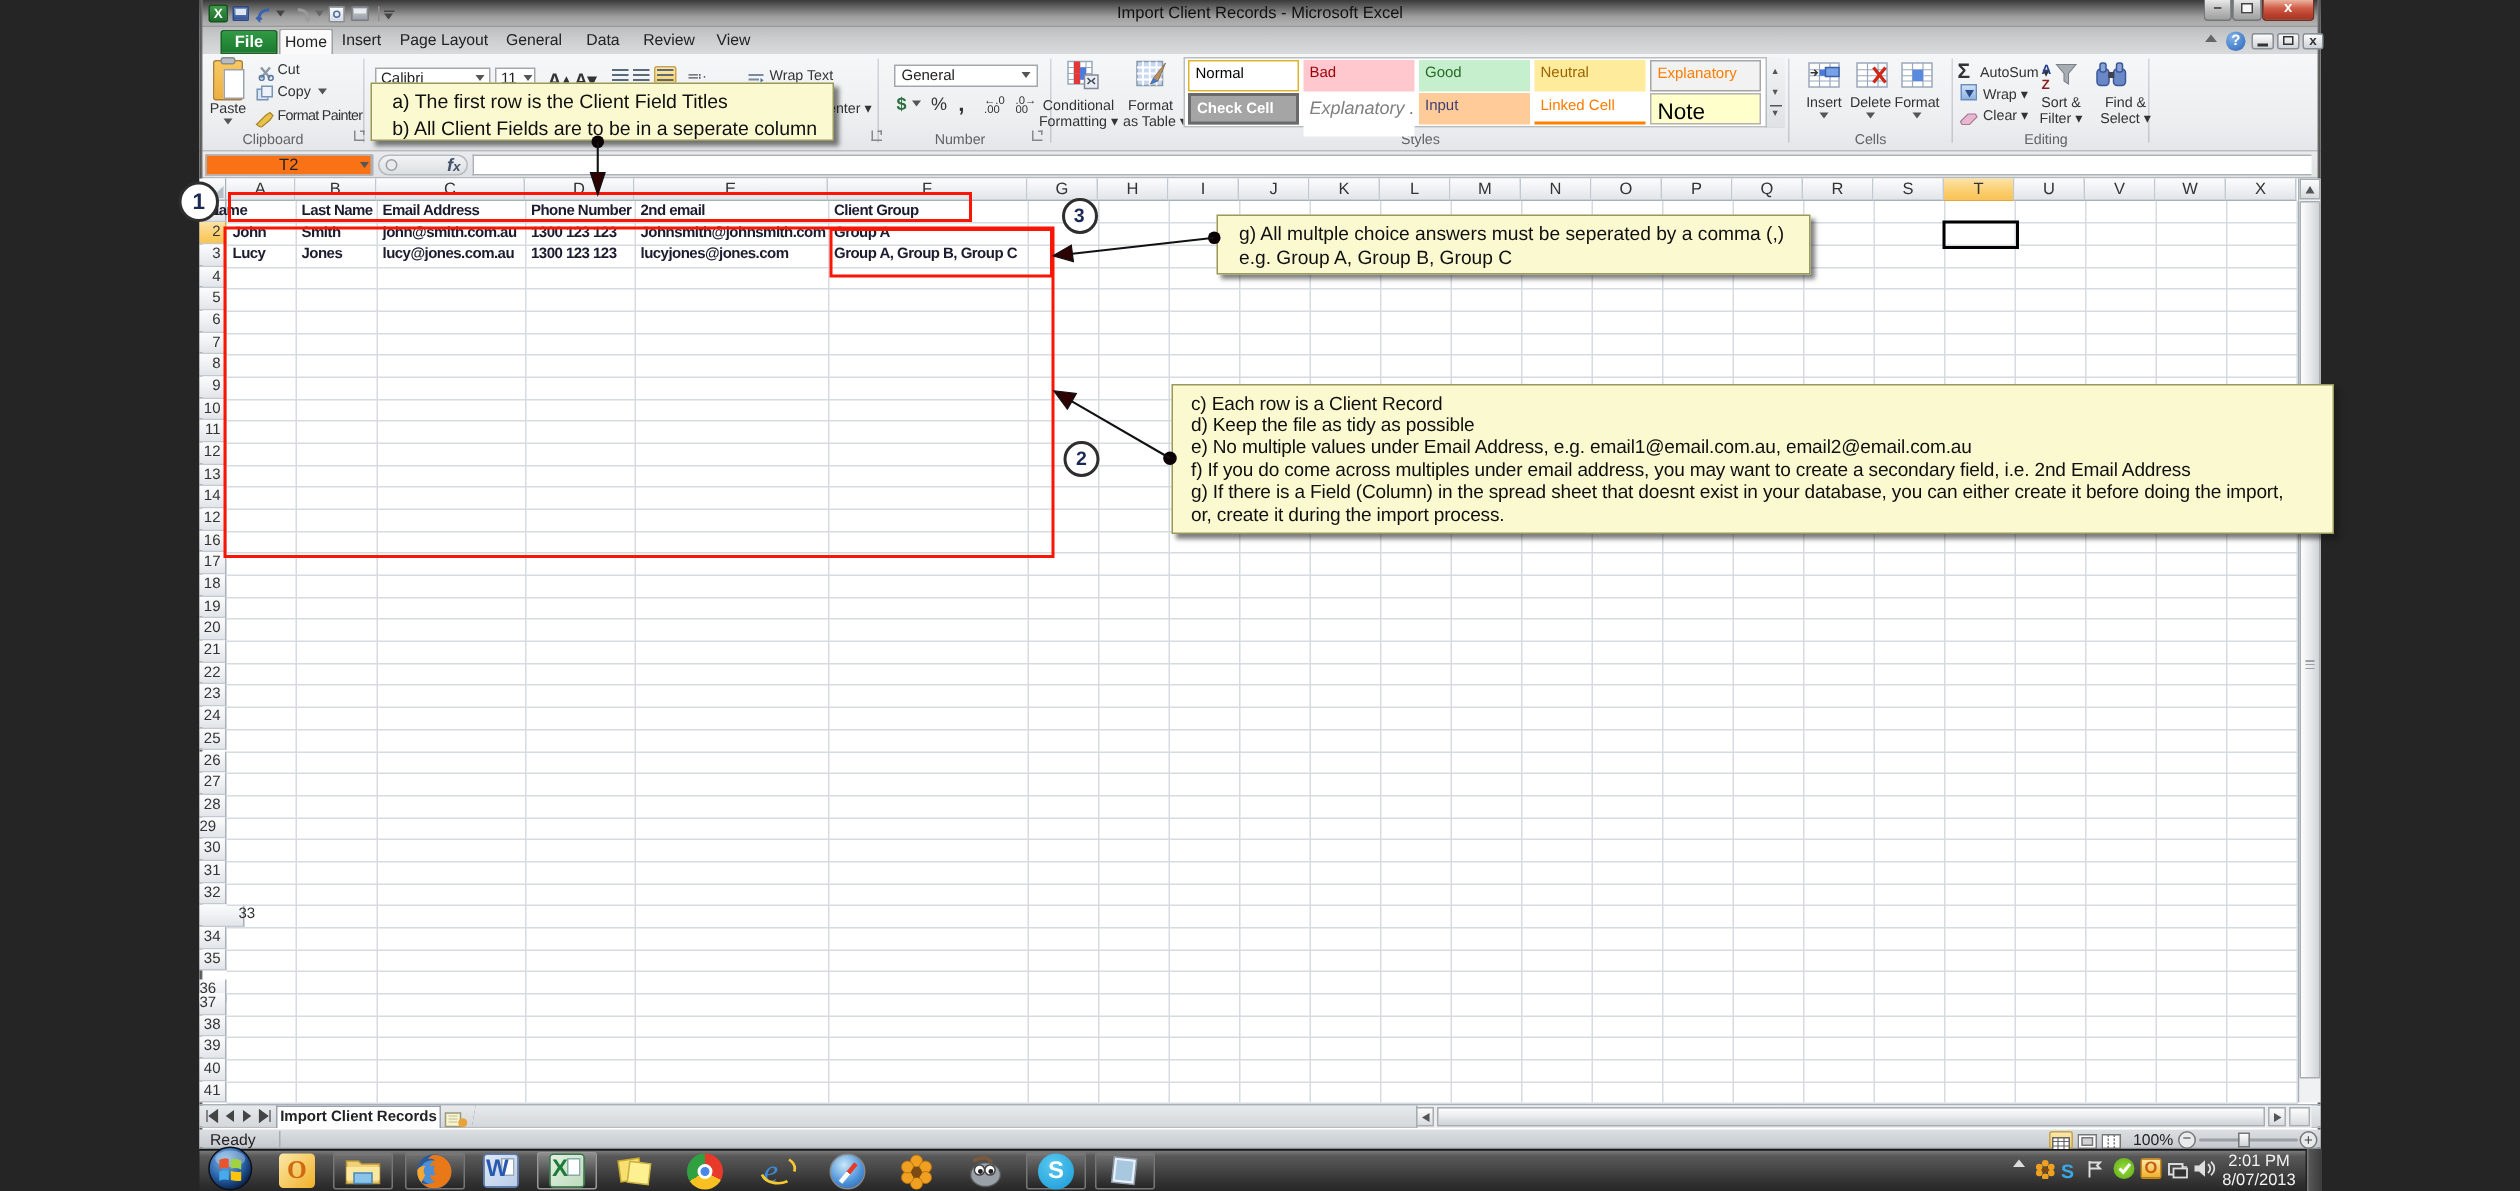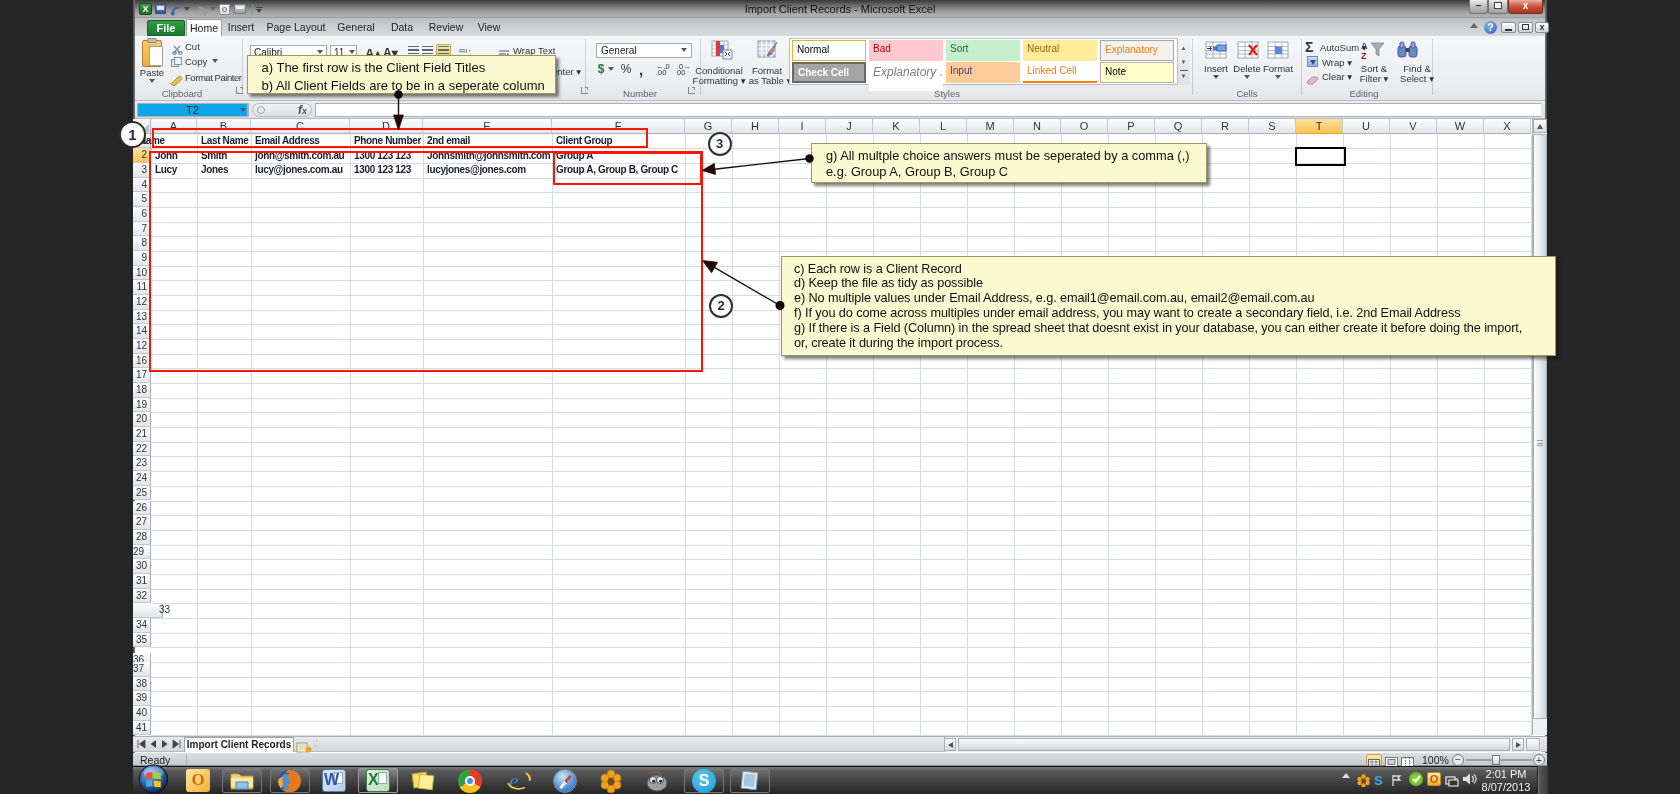--- a/index.html
+++ b/index.html
@@ -159,28 +159,28 @@
       <rect x="1" y="1" width="17" height="16" fill="#c8d8f0" stroke="#89a"></rect>
       <path d="M1 5 H18 M1 9 H18 M1 13 H18 M5 1 V17 M9.5 1 V17 M14 1 V17" stroke="#fff" stroke-width="1.2"></path>
       <path d="M20 2 L12 12 L10 16 L15 14 Z" fill="#b8906a" stroke="#86643a" stroke-width="0.6"></path>
       <path d="M10 16 L12 12 L15 14 Z" fill="#3a7ad0"></path>
     </svg></div>
 <div style="position:absolute;left:744px;top:65px;width:46px;height:10px;font-size:9.5px;color:#333;text-align:center;">Format</div>
 <div style="position:absolute;left:745px;top:75px;width:50px;height:10px;font-size:9.5px;color:#333;text-align:center;">as Table ▾</div>
 <div style="position:absolute;left:789px;top:38px;width:401px;height:47px;background:#fff;border:1px solid #b9bdc2;"></div>
 <div style="position:absolute;left:792px;top:40px;width:74px;height:21px;background:#ffffff;color:#000;font-size:10px;padding:3px 4px;white-space:nowrap;overflow:hidden;border:1.5px solid #e2b22c;">Normal</div>
 <div style="position:absolute;left:869px;top:40px;width:74px;height:21px;background:#ffc7ce;color:#9c0006;font-size:10px;padding:3px 4px;white-space:nowrap;overflow:hidden;">Bad</div>
-<div style="position:absolute;left:946px;top:40px;width:74px;height:21px;background:#c6efce;color:#276b24;font-size:10px;padding:3px 4px;white-space:nowrap;overflow:hidden;">Sort</div>
+<div style="position:absolute;left:946px;top:40px;width:74px;height:21px;background:#c6efce;color:#276b24;font-size:10px;padding:3px 4px;white-space:nowrap;overflow:hidden;">Good</div>
 <div style="position:absolute;left:1023px;top:40px;width:74px;height:21px;background:#ffeb9c;color:#9c6500;font-size:10px;padding:3px 4px;white-space:nowrap;overflow:hidden;">Neutral</div>
 <div style="position:absolute;left:1100px;top:40px;width:74px;height:21px;background:#f2f2f2;color:#fa7d00;font-size:10px;padding:3px 4px;white-space:nowrap;overflow:hidden;border:1px solid #a6a6a6;">Explanatory</div>
 <div style="position:absolute;left:792px;top:62px;width:74px;height:21px;background:#a5a5a5;color:#ffffff;font-size:10px;padding:3px 4px;white-space:nowrap;overflow:hidden;border:2px solid #6a6a6a;font-weight:bold;">Check Cell</div>
 <div style="position:absolute;left:869px;top:62px;width:74px;height:29px;background:#ffffff;color:#7f7f7f;font-size:12px;padding:3px 4px;white-space:nowrap;overflow:hidden;font-style:italic;">Explanatory ...</div>
 <div style="position:absolute;left:946px;top:62px;width:74px;height:21px;background:#ffcc99;color:#3f3f76;font-size:10px;padding:3px 4px;white-space:nowrap;overflow:hidden;">Input</div>
 <div style="position:absolute;left:1023px;top:62px;width:74px;height:21px;background:#ffffff;color:#fa7d00;font-size:10px;padding:3px 4px;white-space:nowrap;overflow:hidden;border-bottom:2px solid #ff8001;">Linked Cell</div>
-<div style="position:absolute;left:1100px;top:62px;width:74px;height:21px;background:#ffffcc;color:#000000;font-size:10px;padding:3px 4px;white-space:nowrap;overflow:hidden;border:1px solid #b2b2b2;">Note</div>
+<div style="position:absolute;left:1100px;top:62px;width:74px;height:21px;background:#ffffcc;color:#000000;font-size:15px;padding:3px 4px;white-space:nowrap;overflow:hidden;border:1px solid #b2b2b2;">Note</div>
 <div style="position:absolute;left:1177px;top:38px;width:13px;height:47px;background:linear-gradient(#f2f3f4,#dfe1e4);border-left:1px solid #b9bdc2;"></div>
 <div style="position:absolute;left:1179px;top:43px;width:9px;height:9px;font-size:7px;color:#555;text-align:center;line-height:9px;">▴</div>
 <div style="position:absolute;left:1179px;top:57px;width:9px;height:9px;font-size:7px;color:#555;text-align:center;line-height:9px;">▾</div>
 <div style="position:absolute;left:1179px;top:71px;width:9px;height:9px;font-size:7px;color:#555;text-align:center;line-height:9px;">▾</div>
 <div style="position:absolute;left:1180px;top:70px;width:8px;height:1px;background:#555;"></div>
 <div style="position:absolute;left:1205px;top:41px;width:22px;height:18px;"><svg width="22" height="18">
       <rect x="1" y="1" width="20" height="16" fill="#fff" stroke="#9aa8bc"></rect>
       <path d="M1 5.5 H21 M1 9.5 H21 M1 13 H21 M8 1 V17 M15 1 V17" stroke="#9aa8bc" stroke-width="0.8"></path>
       <rect x="8" y="5.5" width="7" height="4" fill="#4a7ade"></rect>
       <path d="M2 7.5 h4 M4.5 5.5 l2 2 -2 2" stroke="#333" fill="none"></path>
@@ -227,21 +227,21 @@
 <div style="position:absolute;left:1352px;top:73px;width:44px;height:10px;font-size:9.5px;color:#333;text-align:center;">Filter ▾</div>
 <div style="position:absolute;left:1396px;top:40px;width:24px;height:20px;"><svg width="24" height="20">
       <rect x="2" y="6" width="8" height="11" rx="2.5" fill="#6a88c8" stroke="#3a5898"></rect>
       <rect x="13" y="6" width="8" height="11" rx="2.5" fill="#6a88c8" stroke="#3a5898"></rect>
       <rect x="4" y="2" width="4" height="6" rx="1.5" fill="#8aa4d8" stroke="#3a5898"></rect>
       <rect x="15" y="2" width="4" height="6" rx="1.5" fill="#8aa4d8" stroke="#3a5898"></rect>
       <rect x="9.5" y="8" width="4" height="4" fill="#44414e"></rect>
     </svg></div>
 <div style="position:absolute;left:1394px;top:63px;width:46px;height:10px;font-size:9.5px;color:#333;text-align:center;">Find &amp;</div>
 <div style="position:absolute;left:1394px;top:73px;width:46px;height:10px;font-size:9.5px;color:#333;text-align:center;">Select ▾</div>
-<div style="position:absolute;left:137px;top:103px;width:111px;height:14px;background:#0ea5e9;border:1px solid #aab0b6;font-size:11px;color:#222;text-align:center;line-height:12px;">T2</div>
+<div style="position:absolute;left:137px;top:103px;width:111px;height:14px;background:#f97316;border:1px solid #aab0b6;font-size:11px;color:#222;text-align:center;line-height:12px;">T2</div>
 <div style="position:absolute;left:240px;top:108px;width:7px;height:5px;">
     <div style="width:0;height:0;border-left:3px solid transparent;border-right:3px solid transparent;border-top:4px solid #555;"></div>
   </div>
 <div style="position:absolute;left:248px;top:103px;width:1px;height:14px;background:#aab0b6;"></div>
 <div style="position:absolute;left:252px;top:103px;width:60px;height:14px;background:linear-gradient(#f2f3f4,#dcdfe2);border:1px solid #b6bbc0;border-radius:7px;">
     <div style="width:8px;height:8px;border:1px solid #9aa0a6;border-radius:50%;background:#e8eaec;margin:2px 0 0 4px;"></div>
   </div>
 <div style="position:absolute;left:298px;top:103px;width:16px;height:14px;font-size:12px;font-style:italic;font-weight:bold;color:#44526a;">f<span style="font-size:9px;">x</span></div>
 <div style="position:absolute;left:315px;top:103px;width:1226px;height:14px;background:#fff;border:1px solid #aab0b6;border-right:none;"></div>
 <div style="position:absolute;left:133px;top:119px;width:18px;height:14.5px;background:linear-gradient(#fcfcfd,#eef0f3 55%,#e2e5e9);border-right:1px solid #a8b0ba;border-bottom:1px solid #a8b0ba;">

